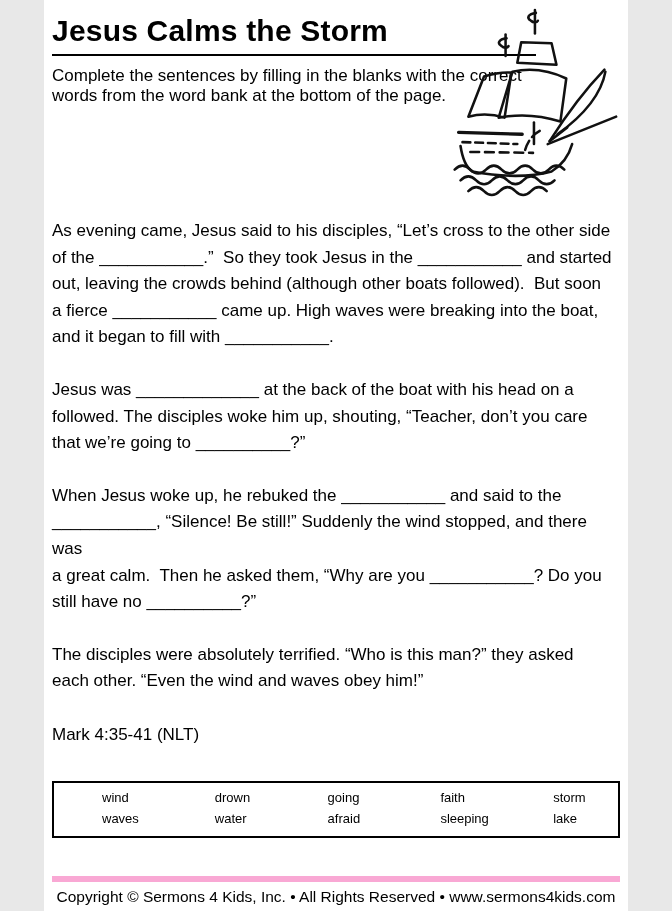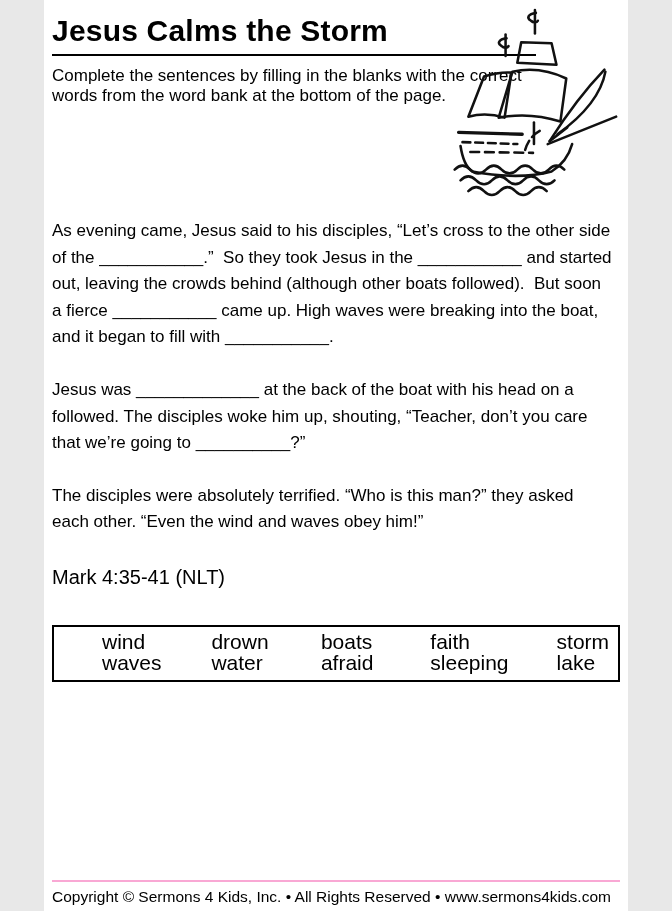--- a/index.html
+++ b/index.html
@@ -48,38 +48,39 @@
     stroke-width: 2.6;
     stroke-linecap: round;
     stroke-linejoin: round;
   }
   .body-text { font-size: 17px; line-height: 26.6px; }
   .para { white-space: pre-line; margin: 0; }
   .para-1 { margin-top: 112px; }
   .para-2 { margin-top: 26px; }
   .para-3 { margin-top: 26px; }
   .para-4 { margin-top: 26px; }
-  .scripture { margin-top: 30px; font-size: 20px; }
+  .scripture { margin-top: 30px; font-size: 17px; }
   .word-bank {
     margin-top: 36px;
     border: 2px solid #000;
     padding: 4px 0 6px 0;
     display: grid;
     grid-template-columns: repeat(5, 1fr);
-    font-size: 21px;
+    font-size: 13px;
     line-height: 21.5px;
   }
   .word-bank .cell { padding-left: 48px; }
   .footer {
     position: absolute;
     left: 8px;
     right: 8px;
     bottom: 5px;
-    border-top: 2px solid #f9a8d4;
+    border-top: 6px solid #f9a8d4;
     padding-top: 6px;
+    text-align: center;
     font-size: 15.5px;
   }
 </style>
 </head>
 <body>
 
 <div class="page">
 
   <div class="title-block">
     <h1 class="page-title">Jesus Calms the Storm</h1>
@@ -124,30 +125,34 @@
 
   <div class="body-text">
     <p class="para para-1">As evening came, Jesus said to his disciples, “Let’s cross to the other side
 of the ___________.”&nbsp; So they took Jesus in the ___________ and started
 out, leaving the crowds behind (although other boats followed).&nbsp; But soon
 a fierce ___________ came up. High waves were breaking into the boat,
 and it began to fill with ___________.</p>
     <p class="para para-2">Jesus was _____________ at the back of the boat with his head on a
 followed. The disciples woke him up, shouting, “Teacher, don’t you care
 that we’re going to __________?”</p>
+    <p class="para para-3">When Jesus woke up, he rebuked the ___________ and said to the
+___________, “Silence! Be still!” Suddenly the wind stopped, and there was
+a great calm.&nbsp; Then he asked them, “Why are you ___________? Do you
+still have no __________?”</p>
     <p class="para para-4">The disciples were absolutely terrified. “Who is this man?” they asked
 each other. “Even the wind and waves obey him!”</p>
   </div>
 
   <div class="scripture">Mark 4:35-41 (NLT)</div>
 
   <div class="word-bank">
     <div class="cell">wind</div>
     <div class="cell">drown</div>
-    <div class="cell">boats</div>
+    <div class="cell">going</div>
     <div class="cell">faith</div>
     <div class="cell">storm</div>
     <div class="cell">waves</div>
     <div class="cell">water</div>
     <div class="cell">afraid</div>
     <div class="cell">sleeping</div>
     <div class="cell">lake</div>
   </div>
 
   <div class="footer">Copyright © Sermons 4 Kids, Inc. • All Rights Reserved • www.sermons4kids.com</div>

